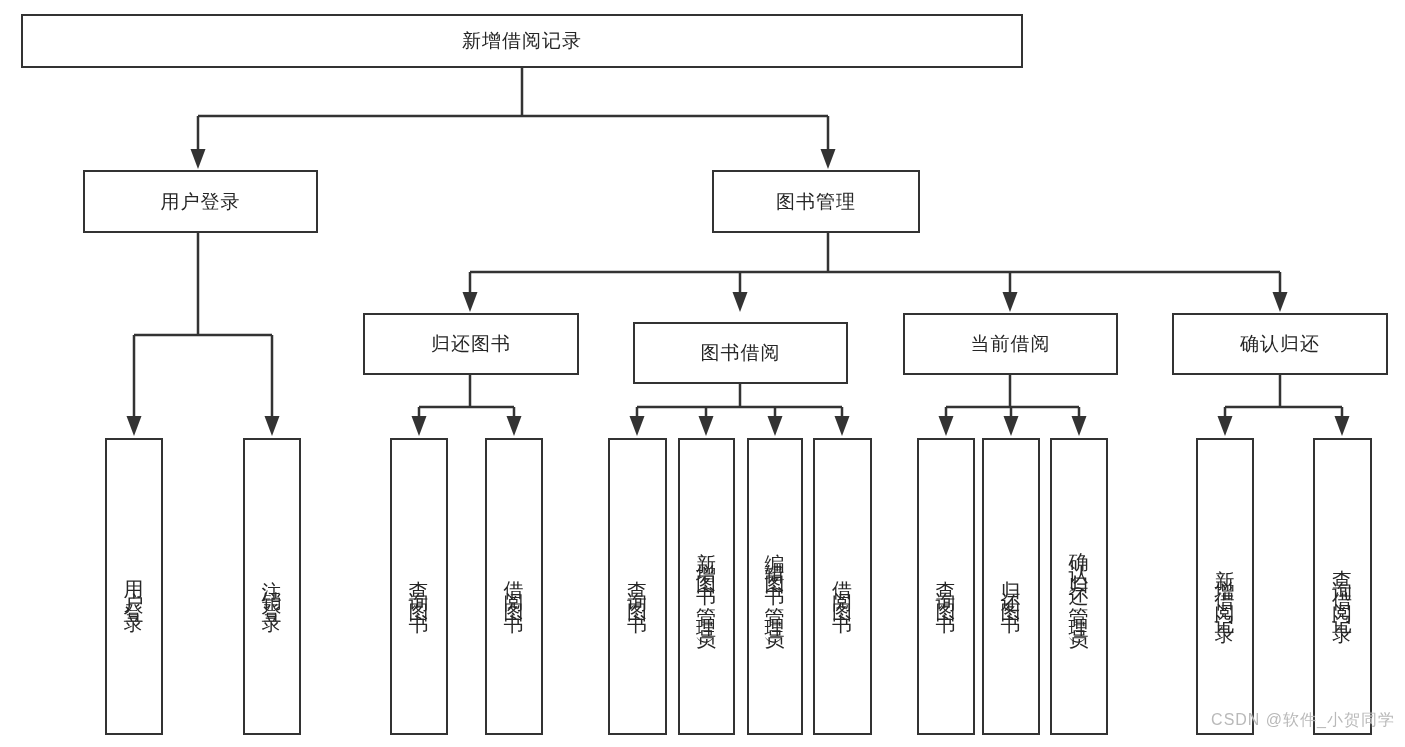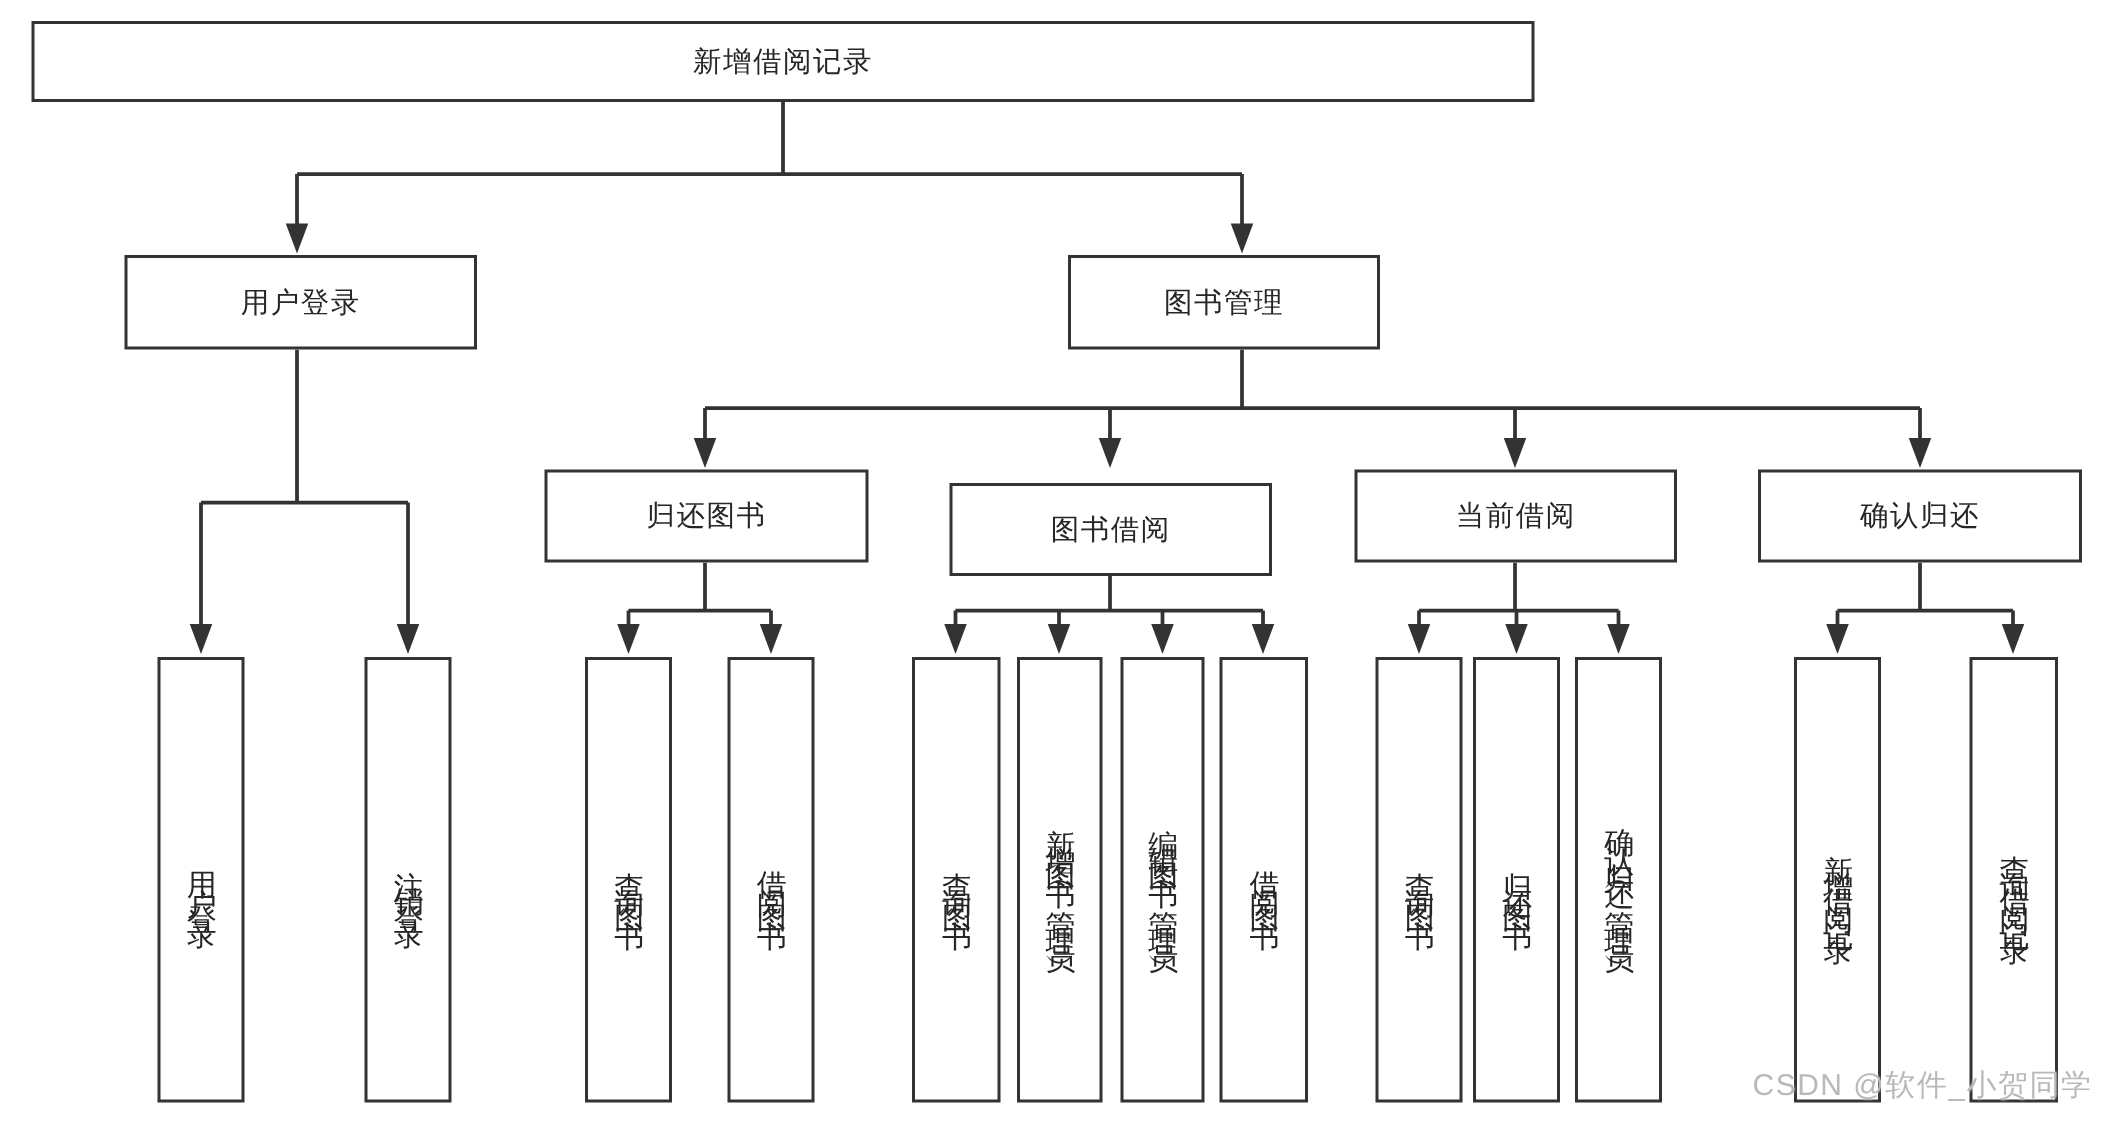--- a/index.html
+++ b/index.html
@@ -63,21 +63,21 @@
     font-size:20px;
     letter-spacing:11px;
     line-height:1;
     color:var(--text);
     white-space:nowrap;
   }
   .watermark{
     position:absolute;
     right:10px;
     top:710px;
-    font-size:20px;
+    font-size:16px;
     color:var(--watermark);
     letter-spacing:1px;
     text-shadow:0 0 2px rgba(255,255,255,0.85);
     z-index:5;
   }
 </style>
 </head>
 <body>
 
 <div class="canvas">

